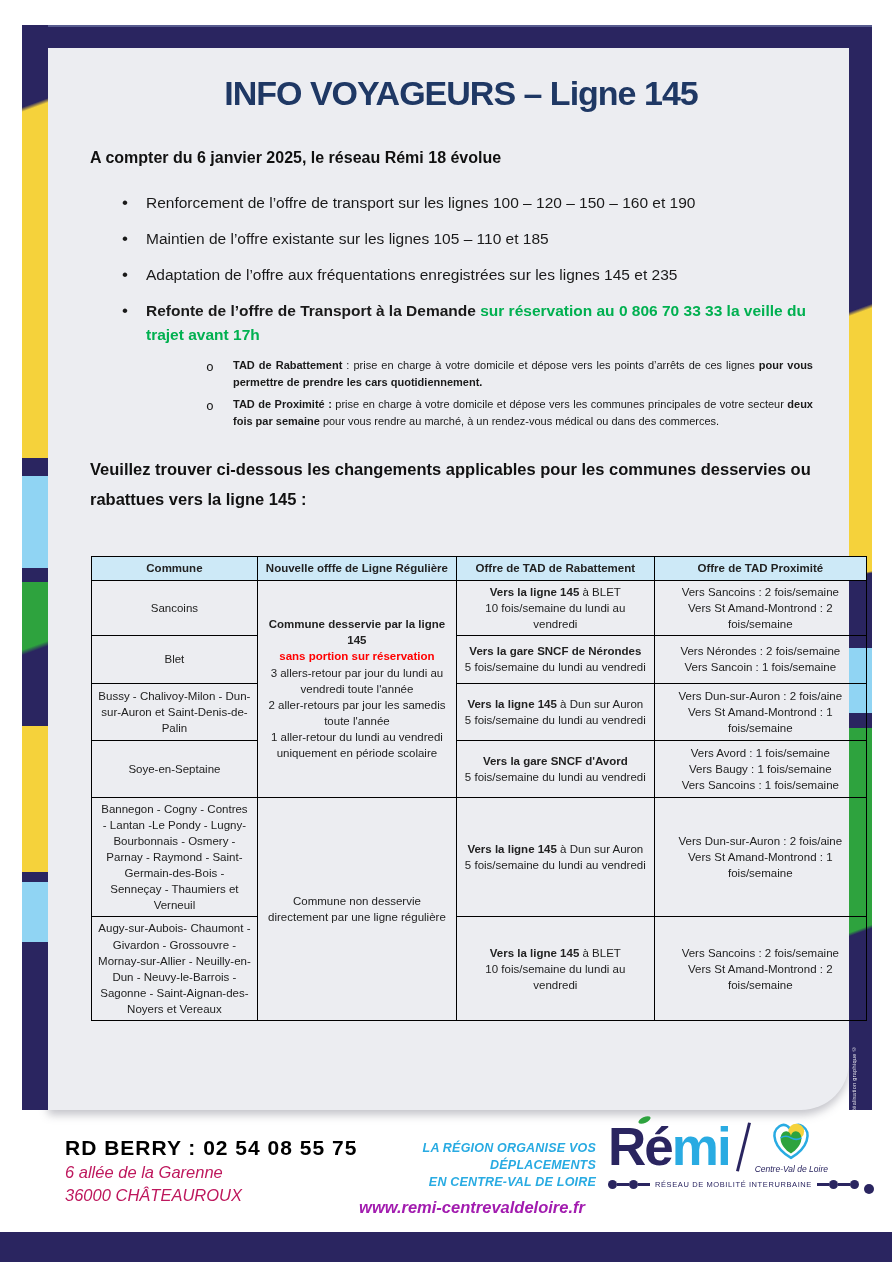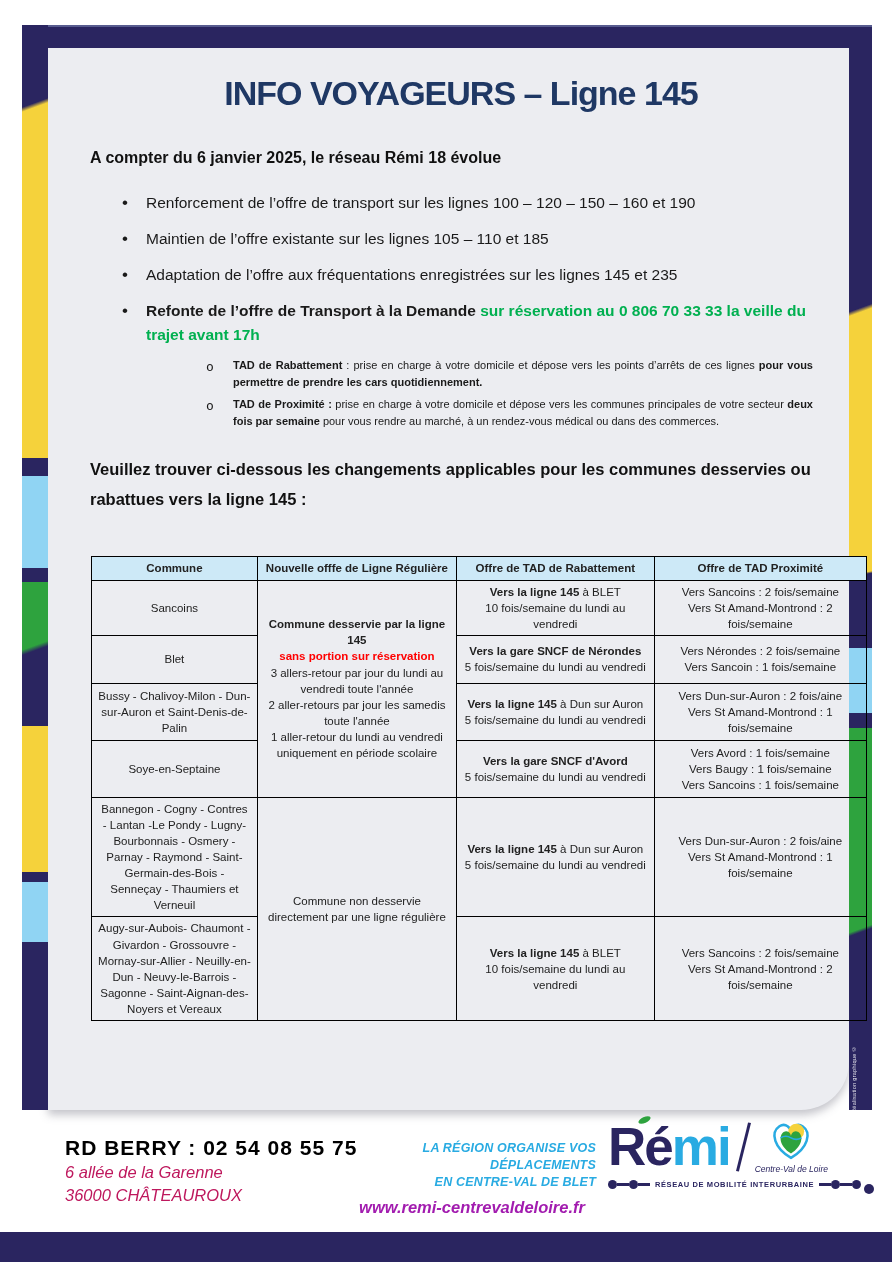--- a/index.html
+++ b/index.html
@@ -106,21 +106,21 @@
     position:absolute; left:30px; top:-3px; width:13px; height:6px;
     background:#2EA33E; border-radius:60% 60% 60% 60%; transform:rotate(-24deg);
   }
   .slash { width:3px; height:50px; background:#2A2560; transform:rotate(14deg); margin:2px 10px 0 12px; }
   .heart-wrap { text-align:center; margin-top:0; }
   .region-label { font-size:8.5px; font-style:italic; color:#2A2560; margin-top:-2px; white-space:nowrap; }
   .logo-sub { display:flex; align-items:center; margin-top:6px; }
   .dot  { width:9px; height:9px; border-radius:50%; background:#2A2560; flex:none; }
   .line { width:12px; height:2.5px; background:#2A2560; flex:none; }
   .logo-sub-label {
-    font-size:7.5px; font-weight:bold; color:#2A2560; letter-spacing:0.6px;
+    font-size:7.5px; font-weight:normal; color:#2A2560; letter-spacing:0.6px;
     margin:0 5px; white-space:nowrap;
   }
   .lone-dot { position:absolute; right:-8px; top:64px; width:10px; height:10px; border-radius:50%; background:#2A2560; }
   .credit {
     position:absolute; left:851px; top:1003px; height:110px;
     writing-mode:vertical-rl; transform:rotate(180deg);
     font-size:5.5px; color:#ffffff; opacity:0.85; letter-spacing:0.3px;
   }
 </style>
 </head>
@@ -284,21 +284,21 @@
 </div>
 
 <div class="footer-left">
   <div class="footer-phone">RD BERRY : 02 54 08 55 75</div>
   <div class="footer-addr">6 allée de la Garenne</div>
   <div class="footer-addr">36000 CHÂTEAUROUX</div>
 </div>
 
 <div class="footer-mid">
   <div class="tagline">LA RÉGION ORGANISE VOS DÉPLACEMENTS</div>
-  <div class="tagline">EN CENTRE-VAL DE BLET</div>
+  <div class="tagline">EN CENTRE-VAL DE LOIRE</div>
   <div class="website">www.remi-centrevaldeloire.fr</div>
 </div>
 
 <div class="logo">
   <div class="logo-top">
     <div class="brand">
       <span class="re">Ré</span><span class="mi">mi</span>
       <span class="accent"></span>
     </div>
     <div class="slash"></div>

